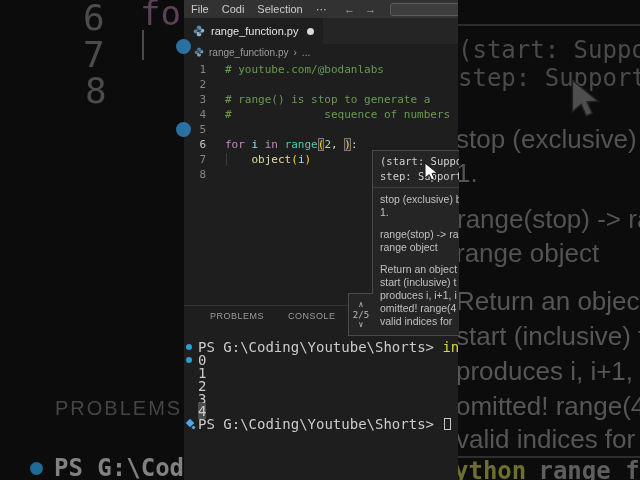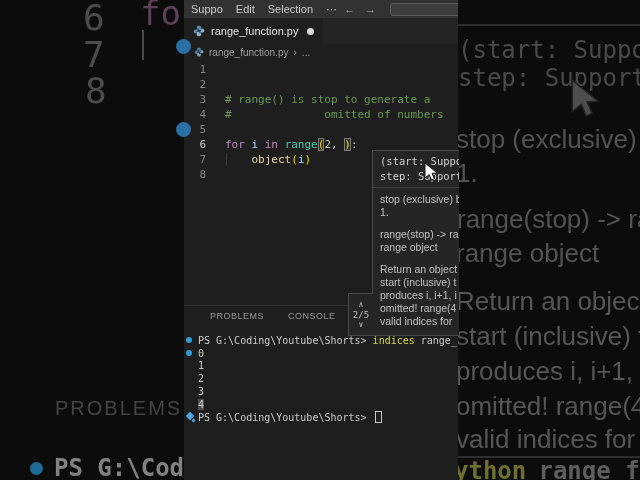--- a/index.html
+++ b/index.html
@@ -40,22 +40,22 @@
   .gutter{width:22px;text-align:right;color:#858585;flex:none;}
   .gutter.active{color:#c6c6c6;}
   .code{margin-left:19px;}
   .indent-guide{position:absolute;left:42px;top:91px;width:1px;height:13px;background:#3c3c3c;}
   .tk-kw{color:#C586C0}.tk-var{color:#9CDCFE}.tk-cls{color:#4EC9B0}.tk-num{color:#B5CEA8}
   .tk-fn{color:#DCDCAA}.tk-pn{color:#ffd700}.tk-pu{color:#d4d4d4}.tk-cm{color:#6A9955}
   .bm{outline:1px solid #7a7a7a;outline-offset:-1px;background:rgba(120,120,120,.2);}
   .panel-tabs{position:absolute;top:305px;left:0;right:0;height:20px;display:flex;gap:24px;
               padding-left:26px;align-items:center;font-size:9px;letter-spacing:.5px;
               color:#9b9b9b;border-top:1px solid #323232;white-space:nowrap;}
-  .terminal{position:absolute;top:334px;left:0;right:0;font-family:"DejaVu Sans Mono",monospace;
-            font-size:10px;color:#cccccc;}
+  .terminal{position:absolute;top:341px;left:0;right:0;font-family:"DejaVu Sans Mono",monospace;
+            font-size:14px;color:#cccccc;}
   .t-line{display:flex;align-items:center;height:12.8px;white-space:pre;}
   .t-deco{width:12px;flex:none;display:flex;align-items:center;padding-left:2px;}
   .deco-dot{width:6px;height:6px;border-radius:50%;background:#2e9cd6;}
   .sparkle{position:relative;width:10px;height:12px;}
   .sparkle::before{content:"";position:absolute;left:1px;top:2px;width:6px;height:6px;
                    background:#4fa8e8;transform:rotate(45deg);}
   .sparkle::after{content:"";position:absolute;left:6px;top:8px;width:3px;height:3px;
                   background:#4fa8e8;transform:rotate(45deg);}
   .t-fg{color:#cccccc}.t-cmd{color:#d8d84a}
   .t-sel{background:#4d4d4d;}
@@ -114,22 +114,22 @@
 
   <div>
       <div class="artifact" style="left: 176px; top: 39px; background: rgb(43, 122, 179);"></div>
       <div class="artifact" style="left: 176px; top: 122px; background: rgb(43, 122, 179);"></div>
     </div>
 
   <div class="strip">
 
     <div class="menubar">
       <span style="display:flex;gap:13px;">
-          <span class="menu-item">Suppo</span>
-          <span class="menu-item">Edit</span>
+          <span class="menu-item">File</span>
+          <span class="menu-item">Codi</span>
           <span class="menu-item">Selection</span>
           <span class="menu-item">⋯</span>
         </span>
       <span class="nav-arrows">
         <span>←</span>
         <span>→</span>
       </span>
       <div class="searchbox"></div>
     </div>
 
@@ -148,24 +148,24 @@
       <svg class="pyicon small" viewBox="0 0 16 16">
         <path d="M8 1c-2 0-3 .8-3 2v2h3v1H3.5C2 6 1 7 1 8.5S2 11 3.5 11H5V9.5C5 8 6 7 7.5 7H11V3c0-1.2-1-2-3-2z" fill="#5a8cb4"></path>
         <path d="M8 15c2 0 3-.8 3-2v-2H8v-1h4.5c1.5 0 2.5-1 2.5-2.5S14 5 12.5 5H11v1.5C11 8 10 9 8.5 9H5v4c0 1.2 1 2 3 2z" fill="#8fb3cf"></path>
       </svg>
       <span>range_function.py</span>
       <span>›</span>
       <span>...</span>
     </div>
 
     <div class="editor">
-        <div class="code-line"><span class="gutter">1</span></div>
+        <div class="code-line"><span class="gutter">1</span><span class="code"><span class="tk-cm"># youtube.com/@bodanlabs</span></span></div>
         <div class="code-line"><span class="gutter">2</span><span class="code"></span></div>
         <div class="code-line"><span class="gutter">3</span><span class="code"><span class="tk-cm"># range() is stop to generate a</span></span></div>
-        <div class="code-line"><span class="gutter">4</span><span class="code"><span class="tk-cm">#              omitted of numbers</span></span></div>
+        <div class="code-line"><span class="gutter">4</span><span class="code"><span class="tk-cm">#              sequence of numbers</span></span></div>
         <div class="code-line"><span class="gutter">5</span><span class="code"></span></div>
         <div class="code-line"><span class="gutter active">6</span><span class="code"><span class="tk-kw">for</span><span class="tk-pu"> </span><span class="tk-var">i</span><span class="tk-pu"> </span><span class="tk-kw">in</span><span class="tk-pu"> </span><span class="tk-cls">range</span><span class="tk-pn bm">(</span><span class="tk-num">2</span><span class="tk-pu">, </span><span class="tk-pn bm">)</span><span class="tk-pu">:</span></span></div>
         <div class="code-line"><span class="gutter">7</span><span class="code"><span class="tk-pu">    </span><span class="tk-fn">object</span><span class="tk-pn">(</span><span class="tk-var">i</span><span class="tk-pn">)</span></span></div>
         <div class="code-line"><span class="gutter">8</span><span class="code"></span></div>
       </div>
     <div class="indent-guide" style="position:absolute;left:42px;top:153px;width:1px;height:13px;background:#3c3c3c;"></div>
 
     <div class="panel-tabs">
         <span class="panel-tab">PROBLEMS</span>
         <span class="panel-tab">CONSOLE</span>

